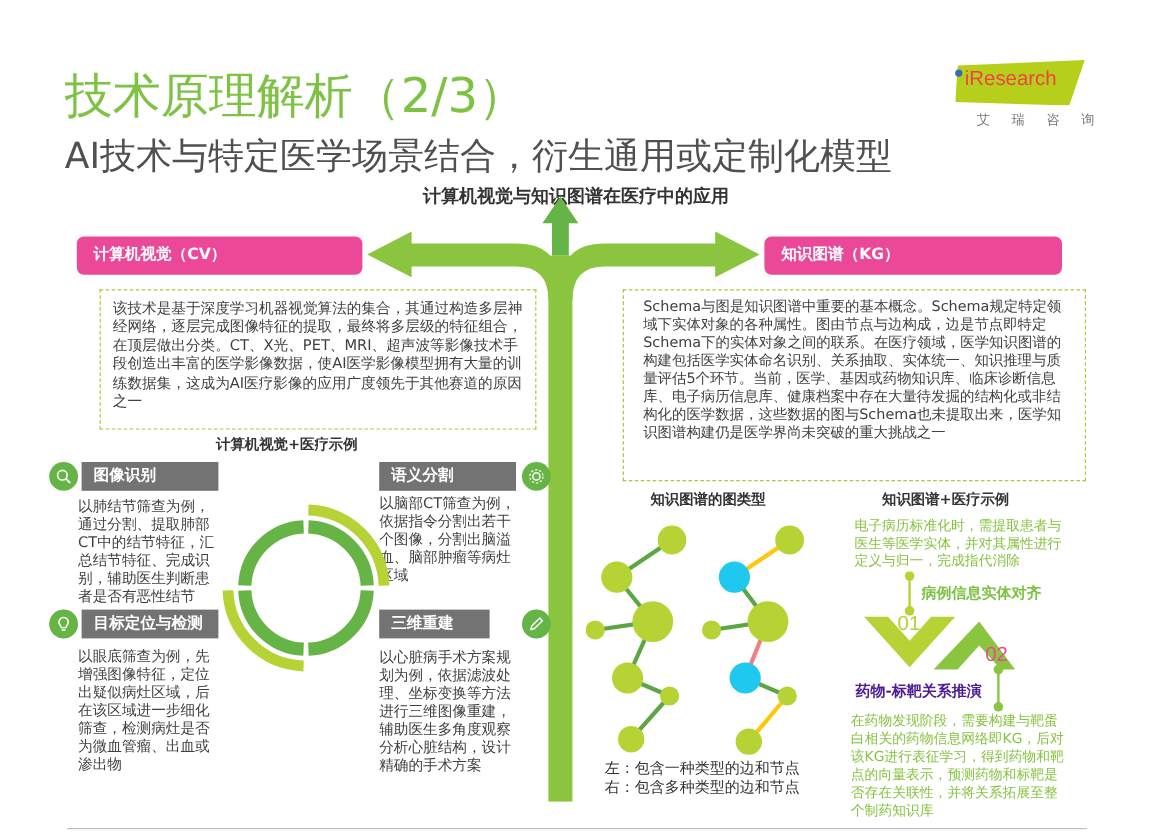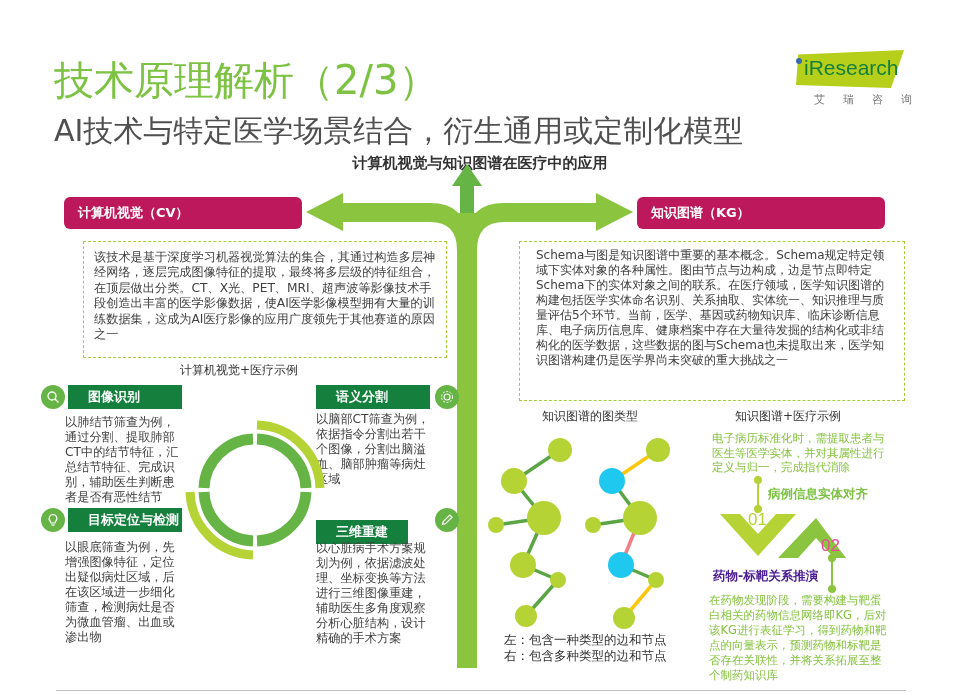--- a/index.html
+++ b/index.html
@@ -6,30 +6,30 @@
   html, body { width: 959px; height: 698px; background: #ffffff; overflow: hidden; }
   body { position: relative; font-family: "DejaVu Sans", "Liberation Sans", sans-serif; color: #404040; }
   .abs { position: absolute; }
 
   .title { left: 54px; top: 56px; font-size: 40px; color: #7dc243; font-family: "DejaVu Sans", sans-serif; letter-spacing: 0px; white-space: nowrap; font-weight: normal; line-height: 48px;}
   .subtitle { left: 54px; top: 112px; font-size: 30px; color: #505050; white-space: nowrap; line-height: 38px; }
   .center-title { left: 300px; top: 154px; width: 360px; text-align: center; font-size: 15px; font-weight: bold; color: #333; white-space: nowrap; }
 
   .logo { left: 790px; top: 50px; width: 120px; height: 60px; }
   .logo-band { position: absolute; left: 6px; top: 0; width: 108px; height: 38px; background: #b5cf1a; clip-path: polygon(2% 12%, 100% 0, 88% 100%, 0 92%); }
-  .logo-text { position: absolute; left: 14px; top: 6px; font-size: 21px; color: #15803d; font-family: "Liberation Sans", sans-serif; white-space: nowrap; }
+  .logo-text { position: absolute; left: 14px; top: 6px; font-size: 17px; color: #ef4444; font-family: "Liberation Sans", sans-serif; white-space: nowrap; }
   .logo-dot { position: absolute; left: 6px; top: 8px; width: 6px; height: 6px; background: #3a6bb0; border-radius: 50%; }
   .logo-cn { position: absolute; left: 24px; top: 42px; width: 98px; display: flex; justify-content: space-between; font-size: 11px; color: #777; }
 
-  .sec-header { height: 32px; border-radius: 6px; background: #be185d; color: #fff; font-size: 13px; font-weight: bold; padding-left: 14px; line-height: 32px; }
+  .sec-header { height: 32px; border-radius: 6px; background: #ec4899; color: #fff; font-size: 13px; font-weight: bold; padding-left: 14px; line-height: 32px; }
   .dashbox { border: 1.5px dashed #a8cc3a; padding: 8px 10px; font-size: 12.2px; line-height: 15.4px; color: #404040; margin-left: 19px; }
 
-  .sub-title { font-size: 12px; font-weight: normal; color: #333; white-space: nowrap; }
+  .sub-title { font-size: 12px; font-weight: bold; color: #333; white-space: nowrap; }
 
-  .tag { height: 24px; background: #15803d; color: #fff; font-size: 13px; font-weight: bold; line-height: 24px; padding-left: 20px; }
+  .tag { height: 24px; background: #737373; color: #fff; font-size: 13px; font-weight: bold; line-height: 24px; padding-left: 10px; }
   .tag-icon { width: 24px; height: 24px; border-radius: 50%; background: #66b445; display: flex; align-items: center; justify-content: center; }
   .cv-text { font-size: 12.2px; line-height: 15px; color: #404040; }
 
   .kg-green-text { font-size: 11.5px; line-height: 14.5px; color: #86c340; text-align: left; }
   .kg-green-text2 { font-size: 11.5px; line-height: 15px; color: #86c340; }
   .kg-label { font-size: 12.5px; font-weight: bold; color: #7dc243; white-space: nowrap; }
   .caption { font-size: 12.5px; line-height: 16px; color: #333; white-space: nowrap; }
 
   .bottom-rule { left: 56px; top: 690px; width: 850px; height: 1px; background: #bdbdbd; }
 </style>
@@ -94,21 +94,21 @@
 
 <div class="abs tag-icon" style="left:41px;top:508px;">
   <svg width="14" height="14" viewBox="0 0 14 14">
       <path d="M7 1.5 A4 4 0 0 1 9.5 8.5 L9 10 L5 10 L4.5 8.5 A4 4 0 0 1 7 1.5Z" fill="none" stroke="#fff" stroke-width="1.2"></path>
       <line x1="5.3" y1="12" x2="8.7" y2="12" stroke="#fff" stroke-width="1.2"></line>
     </svg>
 </div>
 <div class="abs tag" style="left:68px;top:508px;width:114px;">目标定位与检测</div>
 <div class="abs cv-text" style="left:65px;top:540px;width:118px;">以眼底筛查为例，先增强图像特征，定位出疑似病灶区域，后在该区域进一步细化筛查，检测病灶是否为微血管瘤、出血或渗出物</div>
 
-<div class="abs tag" style="left:316px;top:520px;width:92px;">三维重建</div>
+<div class="abs tag" style="left:316px;top:508px;width:92px;">三维重建</div>
 <div class="abs tag-icon" style="left:435px;top:508px;">
   <svg width="14" height="14" viewBox="0 0 14 14">
       <path d="M2.5 11.5 L3.2 8.6 L9.8 2 L12 4.2 L5.4 10.8 Z" fill="none" stroke="#fff" stroke-width="1.2"></path>
     </svg>
 </div>
 <div class="abs cv-text" style="left:316px;top:541px;width:120px;">以心脏病手术方案规划为例，依据滤波处理、坐标变换等方法进行三维图像重建，辅助医生多角度观察分析心脏结构，设计精确的手术方案</div>
 
 <svg class="abs" style="left:185px;top:420px;" width="140" height="140" viewBox="0 0 140 140">
   <g fill="none" stroke-linecap="butt">
 

